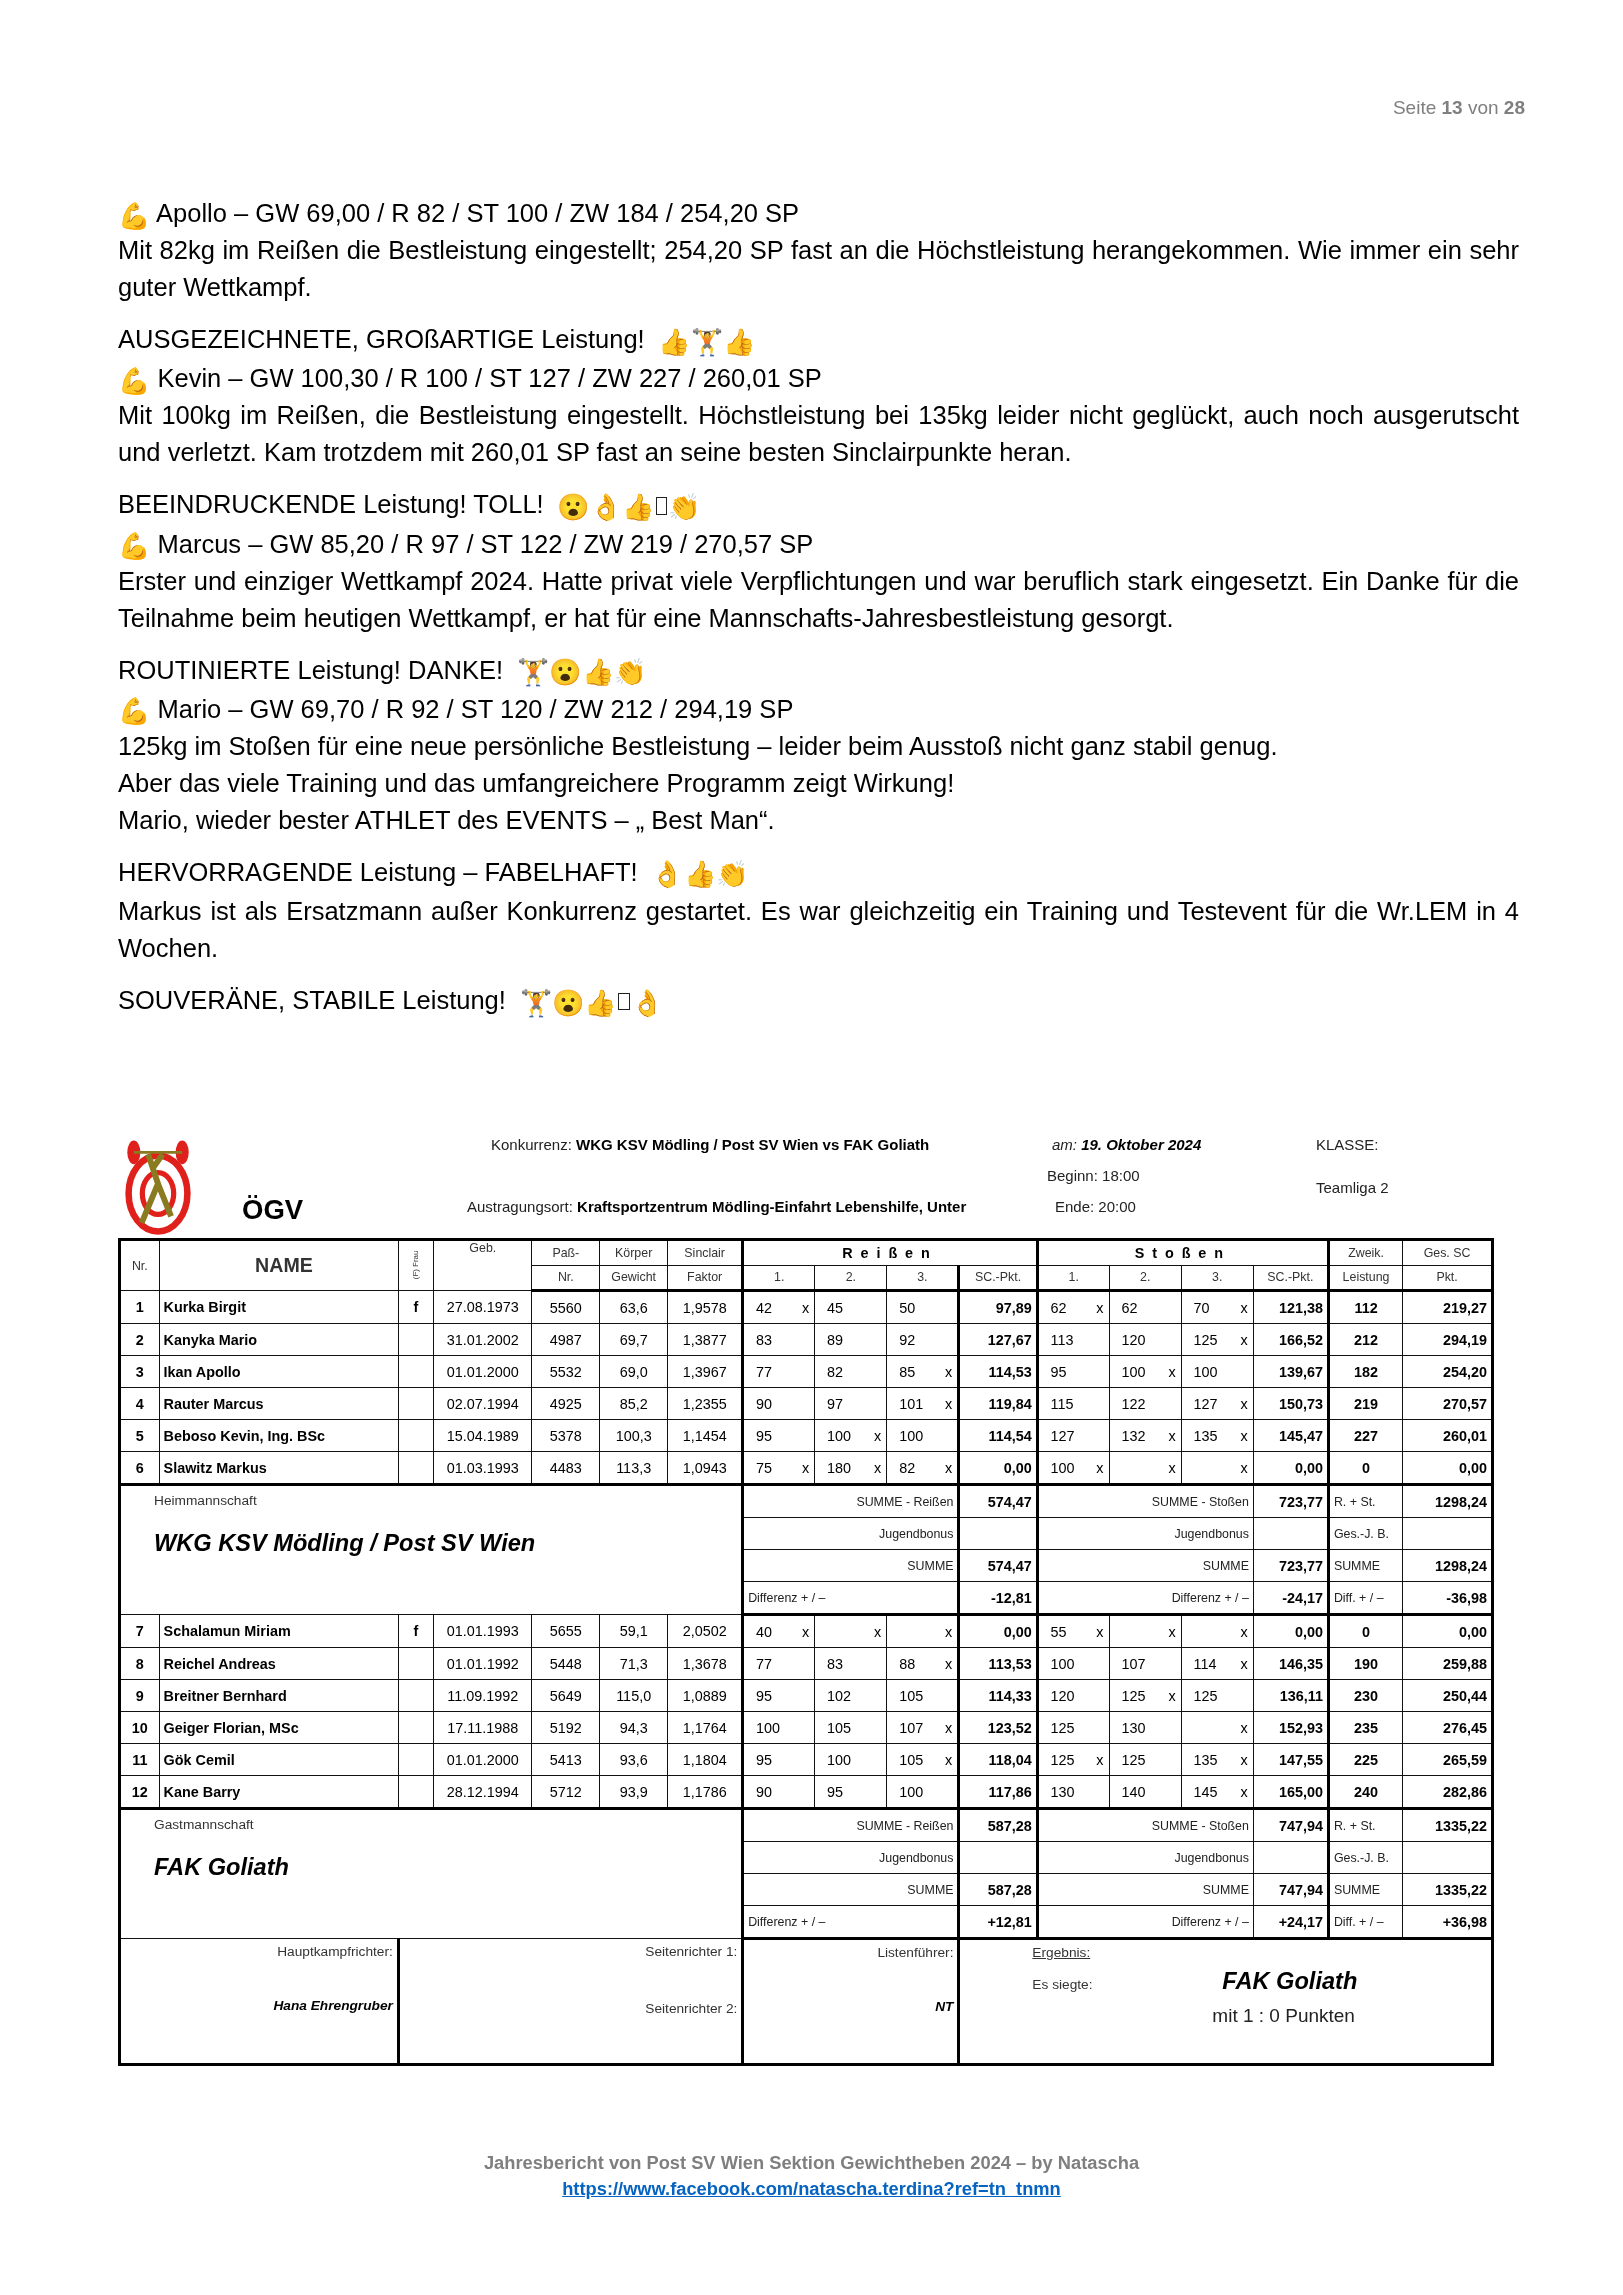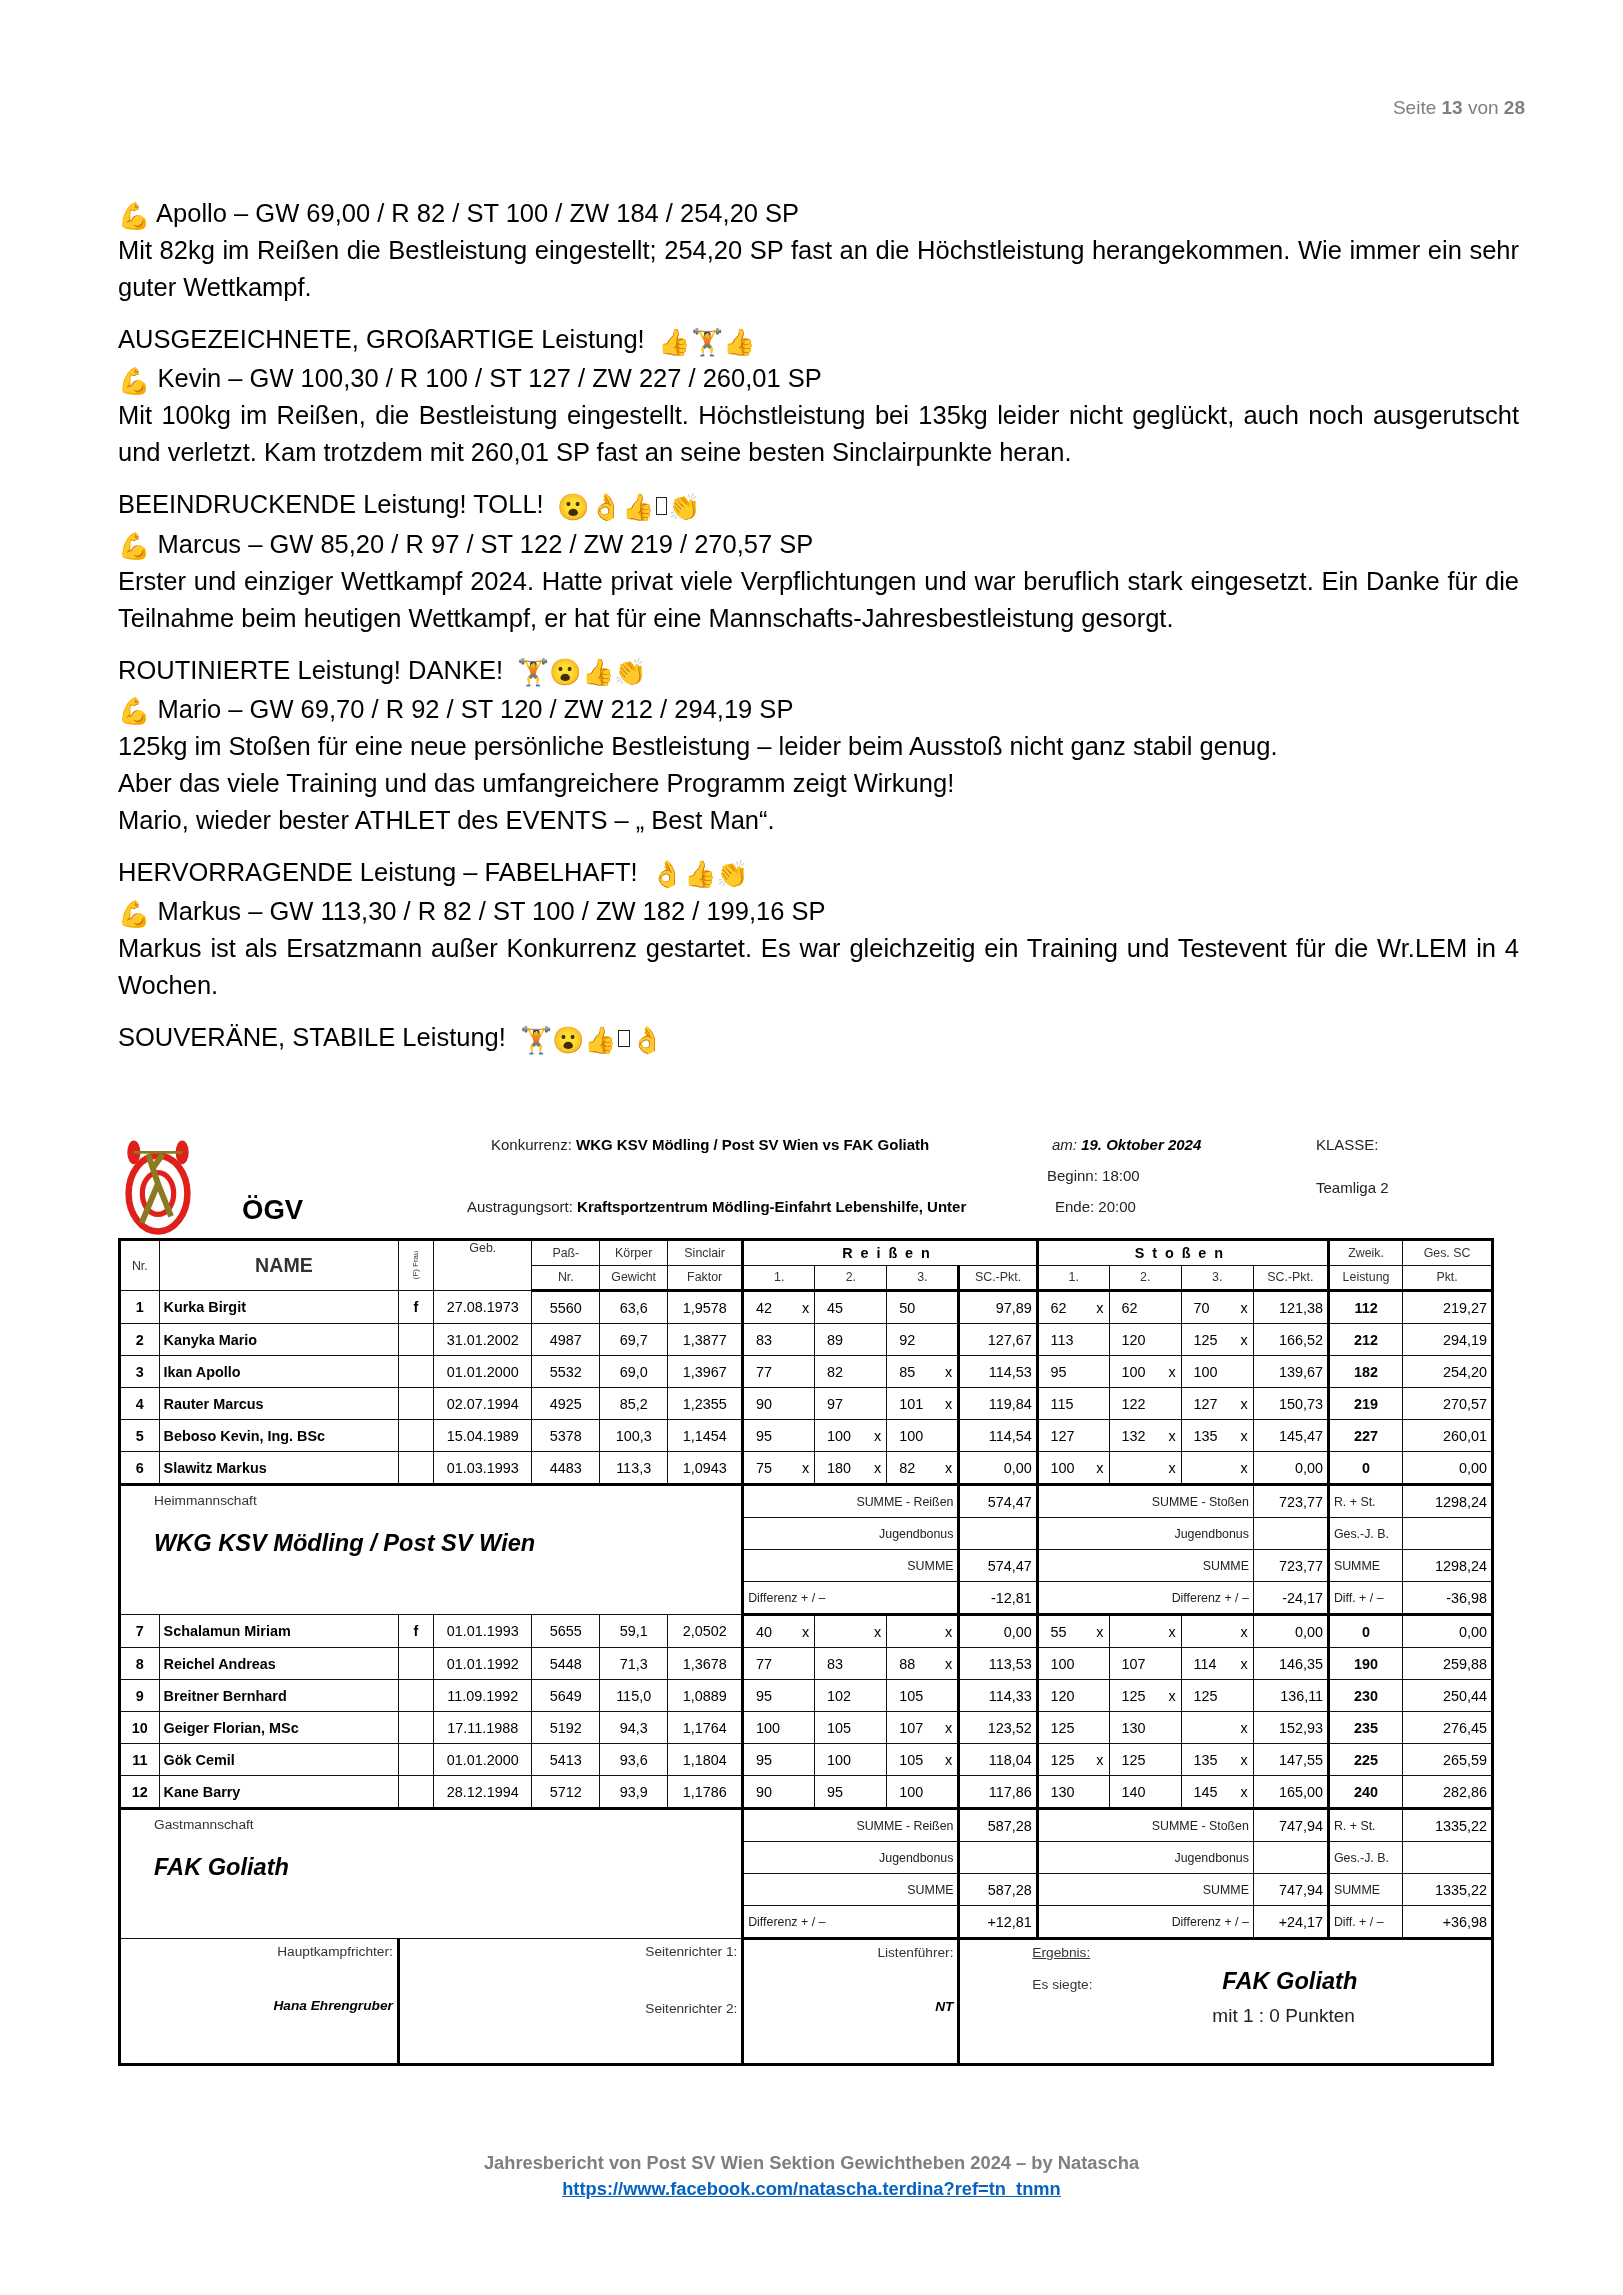--- a/index.html
+++ b/index.html
@@ -20,21 +20,21 @@
   .logo { position: absolute; left: 3.9px; top: 13px; width: 72px; height: 98px; }
   .ogv { position: absolute; left: 124px; top: 69px; font-size: 27.5px; font-weight: bold; }
   .meta { position: absolute; font-size: 15px; color: #222; white-space: nowrap; }
   .meta b { font-weight: bold; color: #000; }
   table.protocol { position: absolute; left: 0; top: 113px; width: 1376px; border-collapse: collapse; table-layout: fixed; border: 3.3px solid #000; }
   table.protocol td { border: 1.3px solid #111; font-size: 14.4px; height: 31px; padding: 0 3.9px; white-space: nowrap; overflow: hidden; }
   table.protocol tr.hdr td { height: 23.6px; font-size: 12.4px; text-align: center; color: #333; }
   table.protocol .name { font-weight: bold; text-align: left; }
   table.protocol .nr { font-weight: bold; text-align: center; }
   table.protocol .c { text-align: center; }
-  table.protocol .r { text-align: right; font-weight: normal; }
+  table.protocol .r { text-align: right; font-weight: bold; }
   table.protocol .att { position: relative; }
   table.protocol .att .v { position: absolute; left: 11.8px; top: 7.9px; }
   table.protocol .att .x { position: absolute; right: 5.2px; top: 7.9px; }
   table.protocol .thick-b td { border-bottom: 3.3px solid #000; }
   table.protocol .thick-l { border-left: 3.3px solid #000 !important; }
   .spaced { letter-spacing: 7.9px; font-weight: bold; font-size: 14.4px; color: #000; }
   .teamcell { vertical-align: top; padding: 6.5px 33px !important; }
   .teamcell .lab { font-size: 13.7px; color: #333; }
   .teamcell .team { font-size: 23.6px; font-style: italic; font-weight: bold; margin-top: 22px; }
   .sumlab { text-align: right; font-size: 12.4px !important; color: #222; }
@@ -78,21 +78,20 @@
   <p class="praise"><span>ROUTINIERTE Leistung! DANKE!</span>&nbsp;
     <span class="emo">🏋</span><span class="emo">😮</span><span class="emo">👍</span><span class="emo">👏</span></p>
 
   <p><span class="emo">💪</span> <span>Mario – GW 69,70 / R 92 / ST 120 / ZW 212 / 294,19 SP</span></p>
   <p>125kg im Stoßen für eine neue persönliche Bestleistung – leider beim Ausstoß nicht ganz stabil genug.</p>
   <p>Aber das viele Training und das umfangreichere Programm zeigt Wirkung!</p>
   <p>Mario, wieder bester ATHLET des EVENTS – „ Best Man“.</p>
   <p class="praise"><span>HERVORRAGENDE Leistung – FABELHAFT!</span>&nbsp;
     <span class="emo">👌</span><span class="emo">👍</span><span class="emo">👏</span></p>
 
-  <p><span class="emo">💪</span> <span>Markus – GW 113,30 / R 82 / ST 100 / ZW 182 / 199,16 SP</span></p>
   <p class="just">Markus ist als Ersatzmann außer Konkurrenz gestartet. Es war gleichzeitig ein Training und Testevent für die Wr.LEM in 4 Wochen.</p>
   <p class="praise"><span>SOUVERÄNE, STABILE Leistung!</span>&nbsp;
     <span class="emo">🏋</span><span class="emo">😮</span><span class="emo">👍</span><span class="emo sq"></span><span class="emo">👌</span></p>
 </div>
 
 <div class="sheet">
   <svg class="logo" viewBox="0 0 110 150">
     <ellipse cx="55" cy="85" rx="45" ry="58" fill="none" stroke="#e0201b" stroke-width="10"></ellipse>
     <ellipse cx="55" cy="85" rx="24" ry="32" fill="none" stroke="#e0201b" stroke-width="8"></ellipse>
     <ellipse cx="18" cy="22" rx="10" ry="18" fill="#e0201b"></ellipse>

